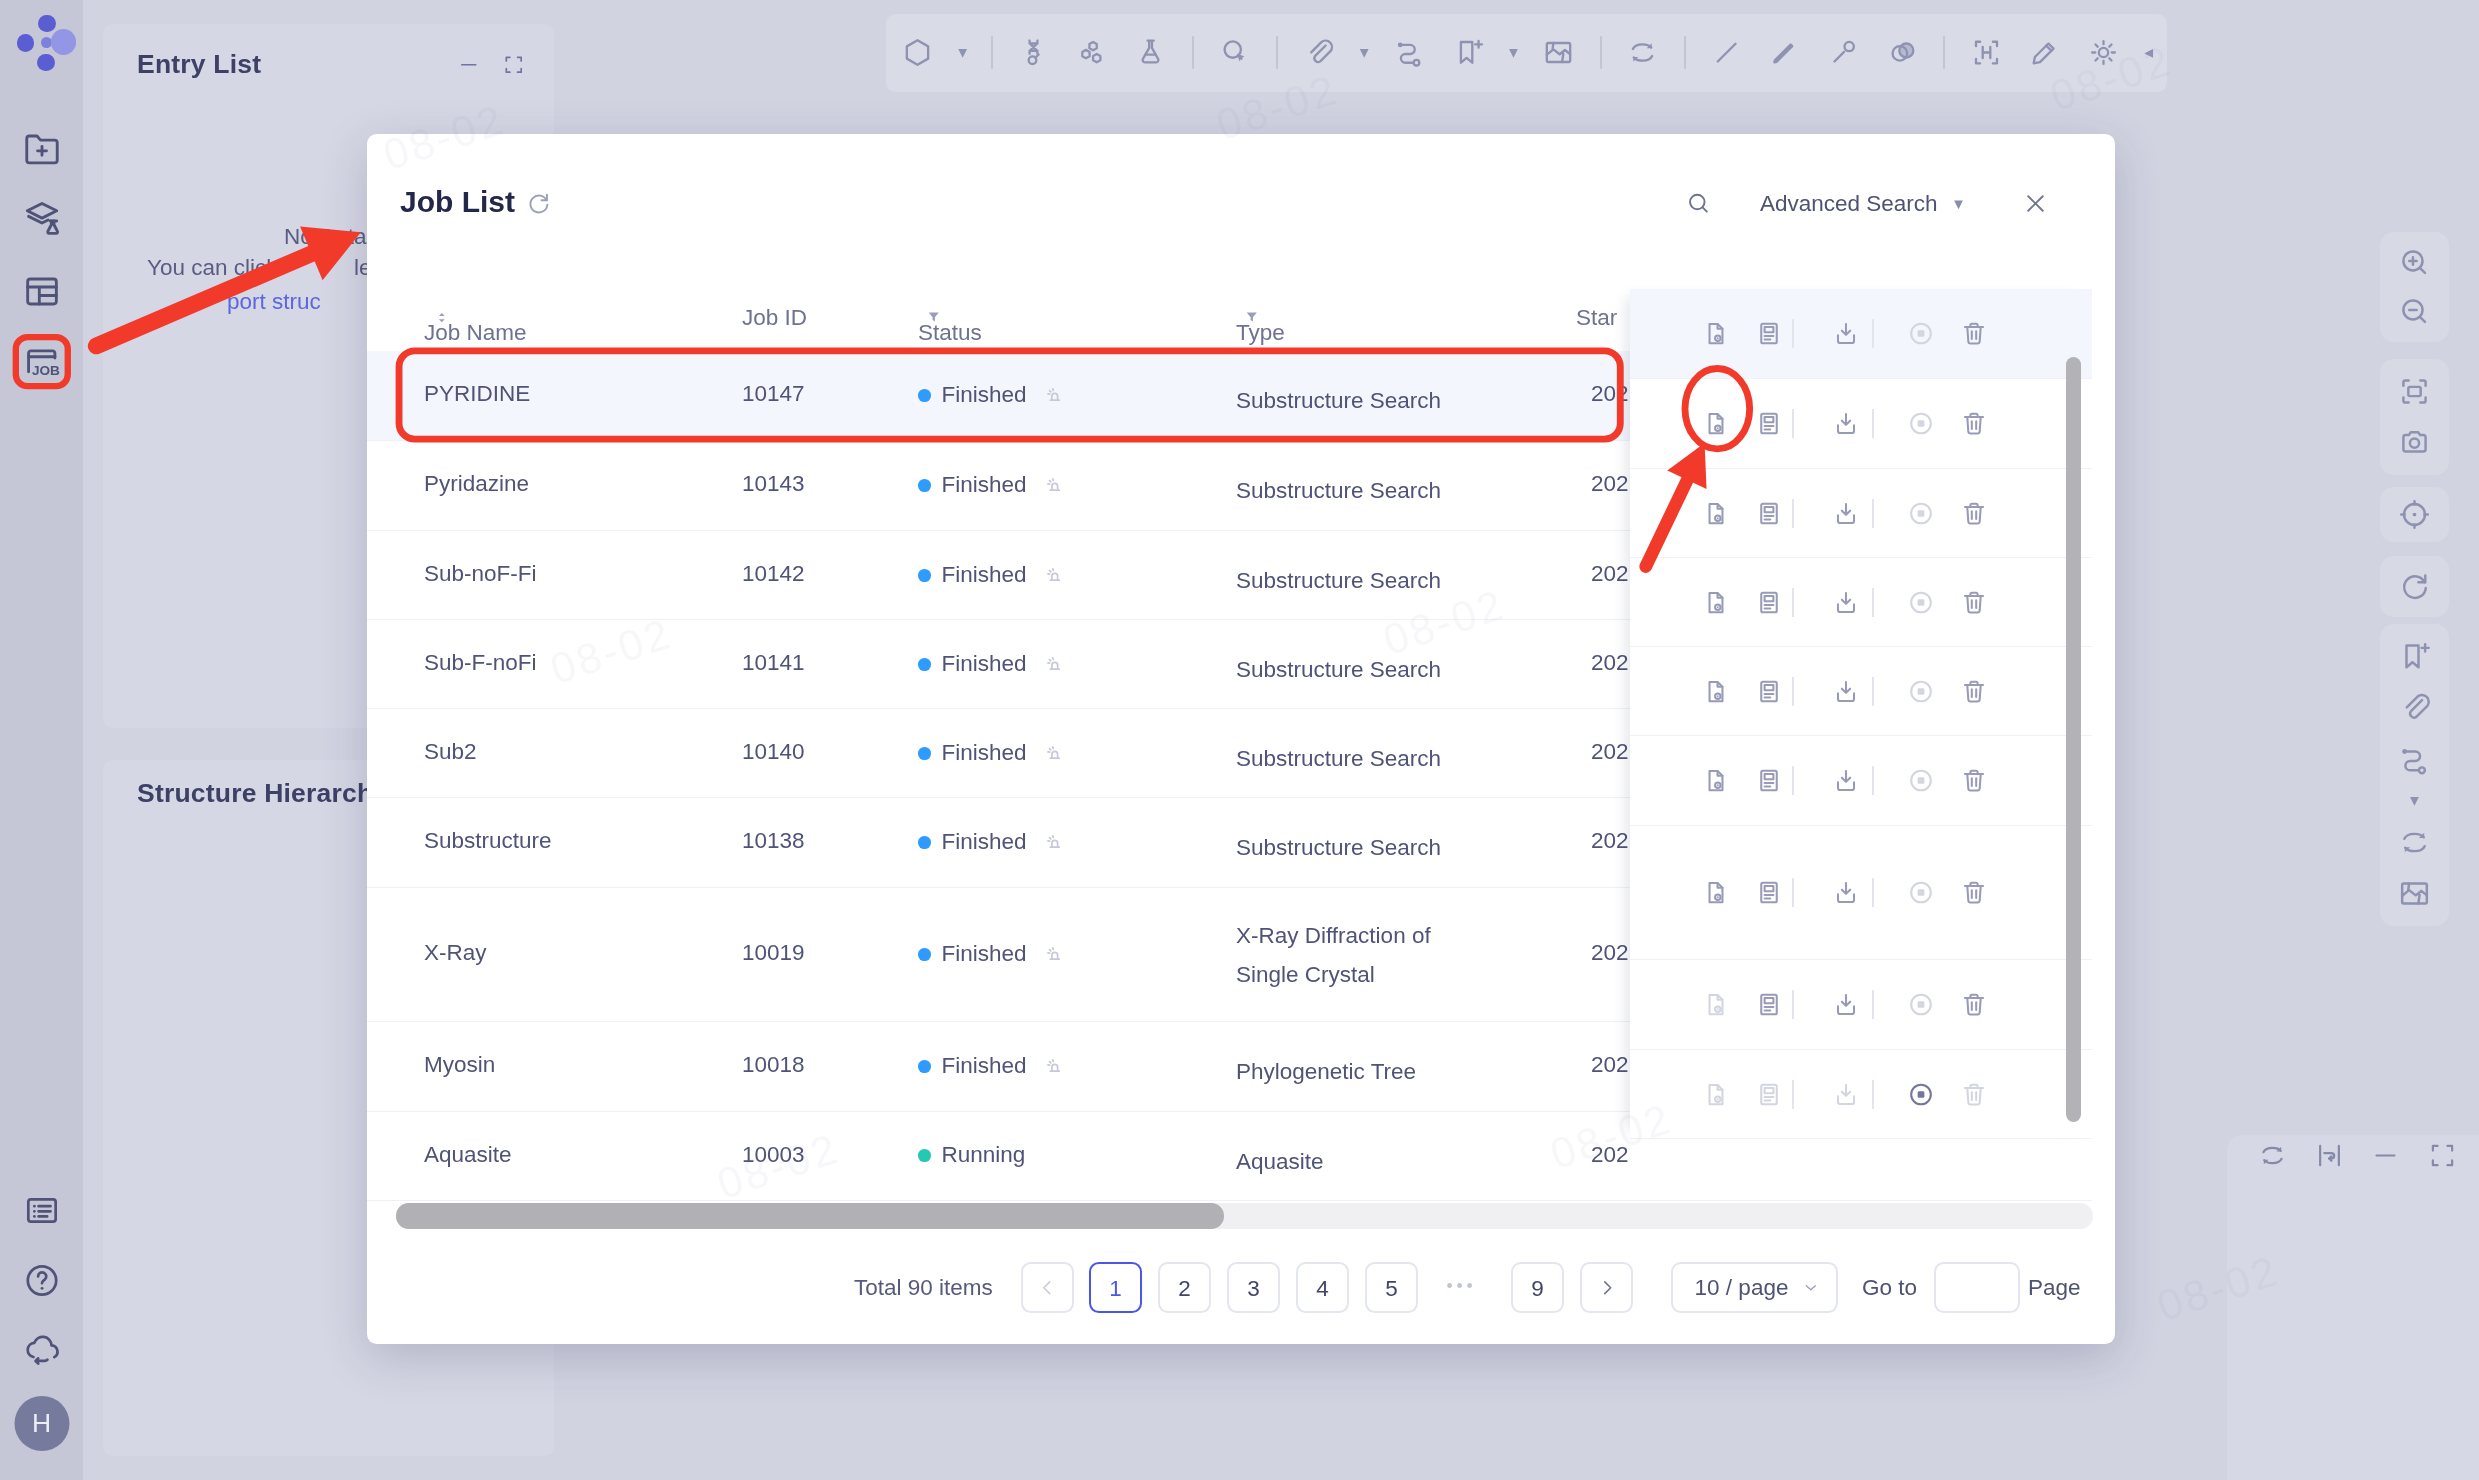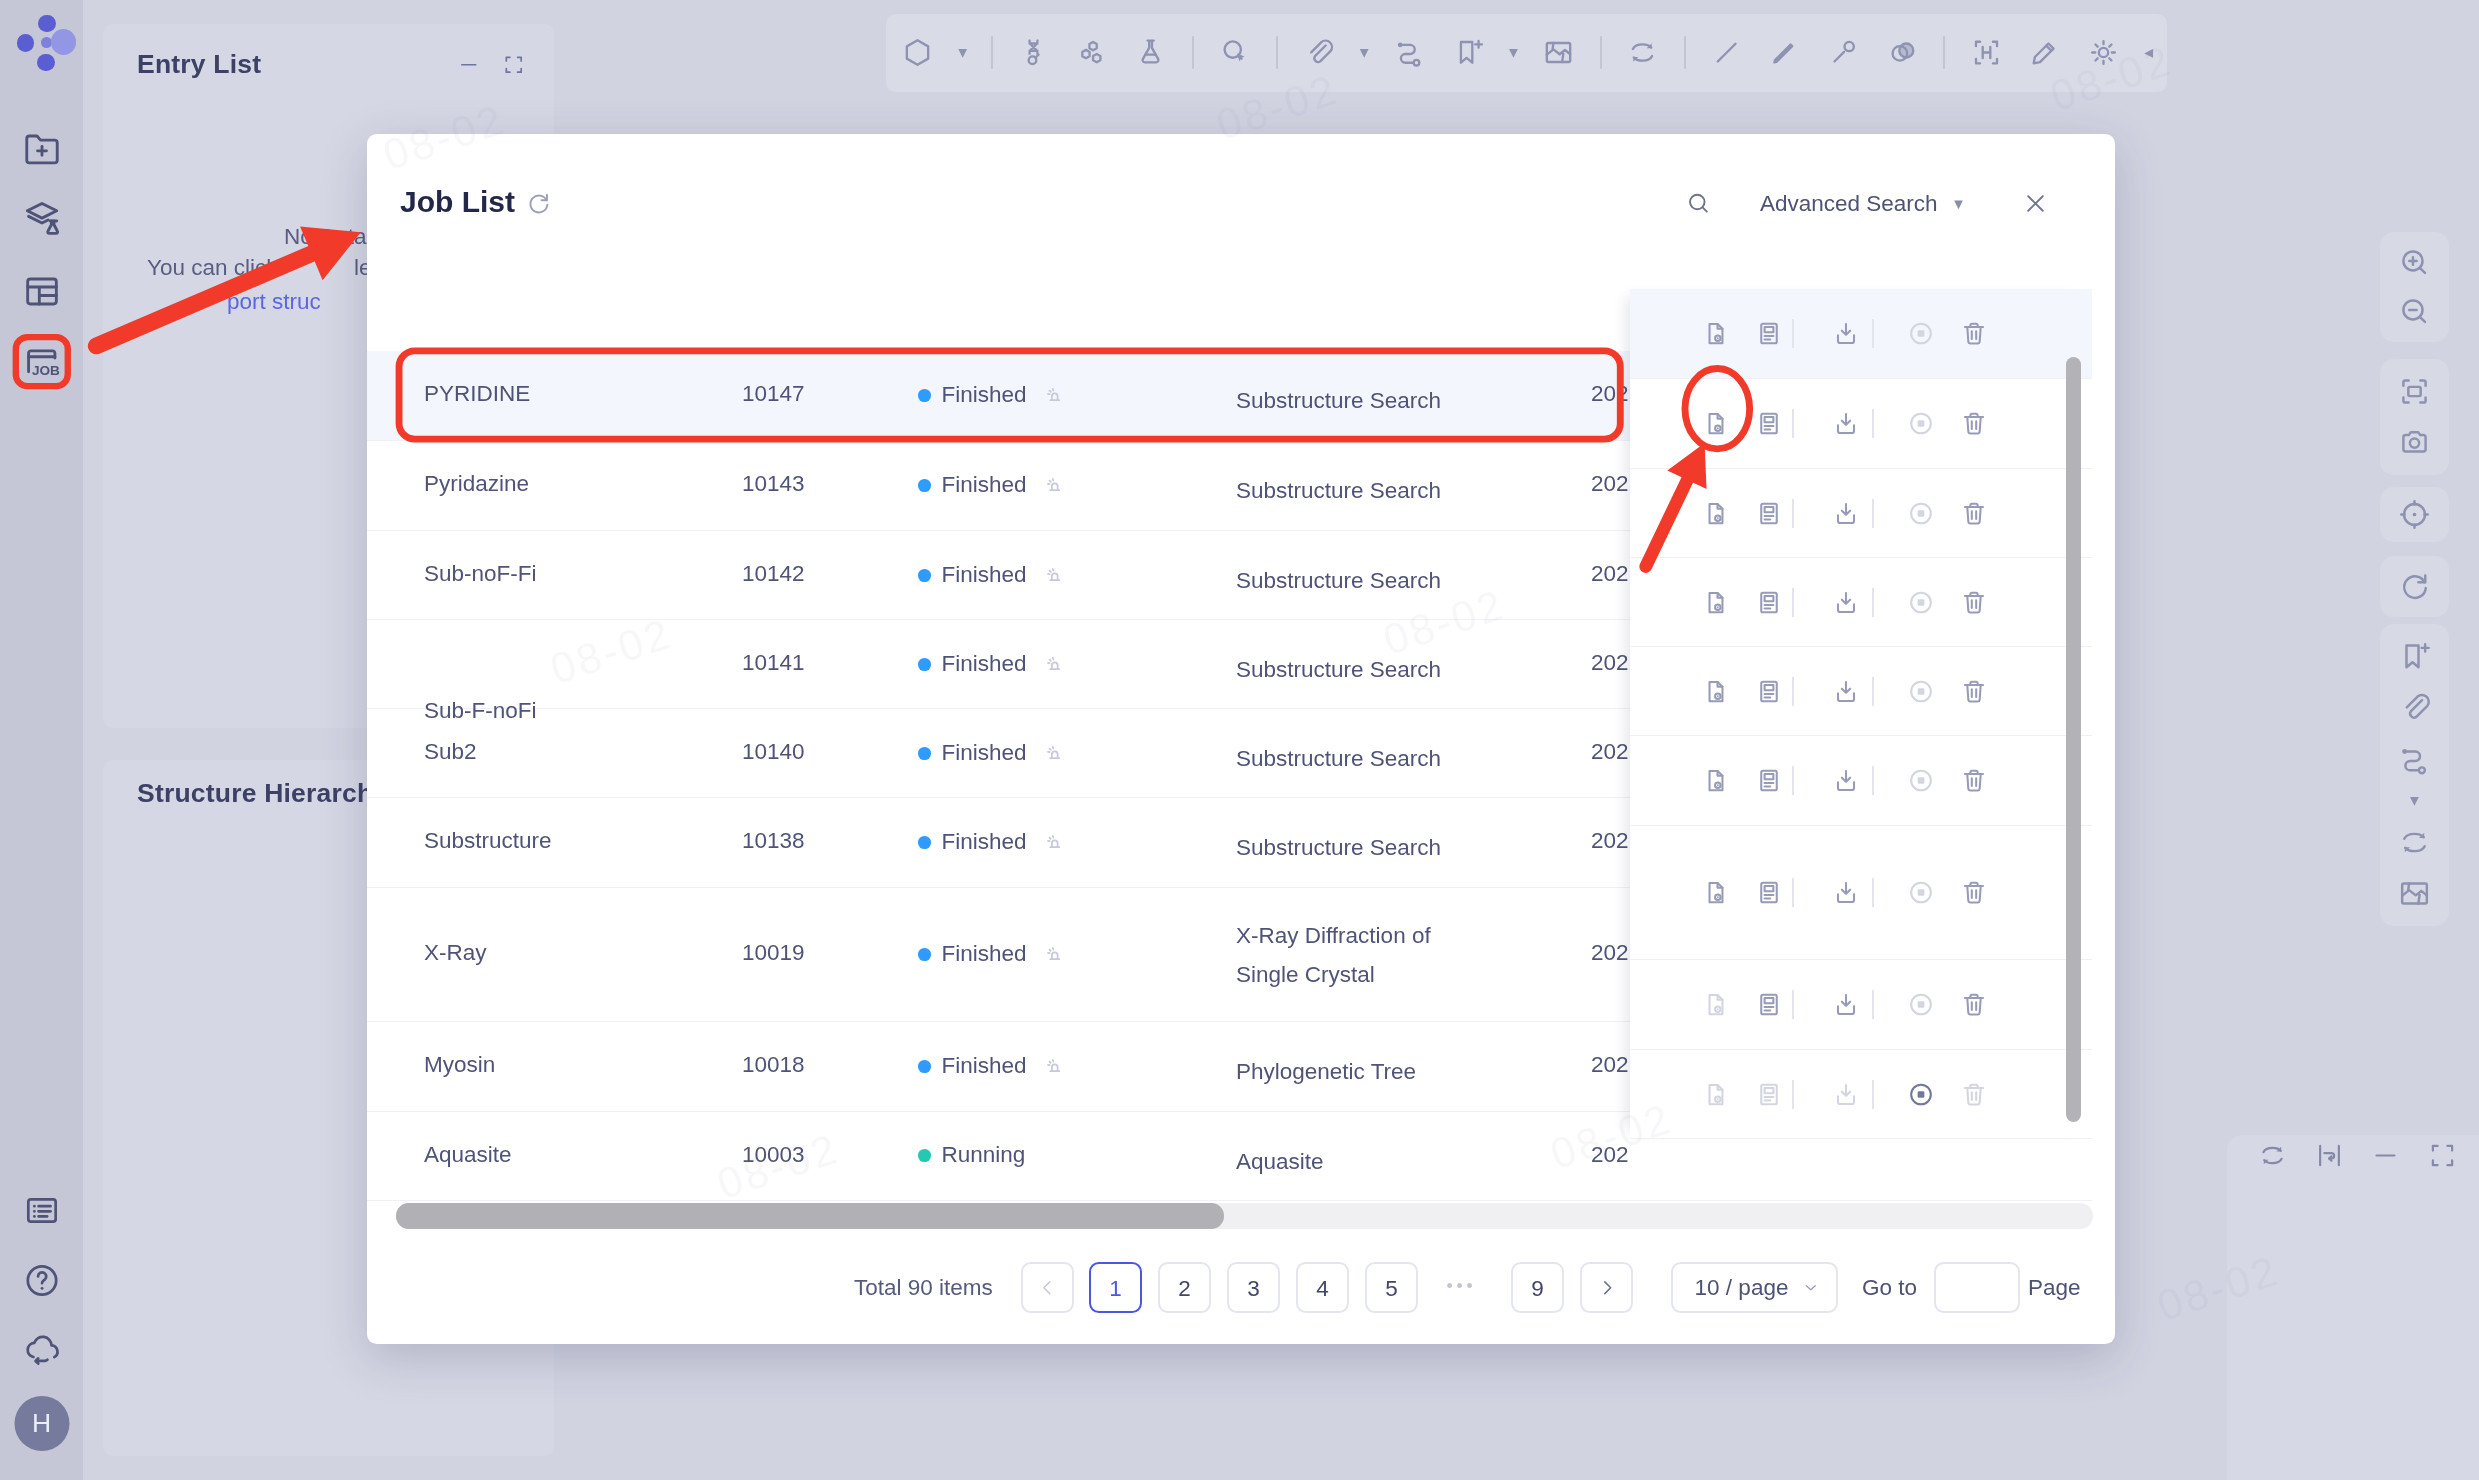--- a/index.html
+++ b/index.html
@@ -421,20 +421,33 @@
   <span id="m-adv">
     <span>Advanced Search</span>
       <span class="tri">▼</span>
   </span>
   <i id="m-close">
       <svg class="ic" width="29" height="29" viewBox="0 0 24 24">
         <path d="M6 6l12 12M18 6L6 18"></path>
       </svg>
     </i>
 
+  <div id="t-head">
+    <span style="left:57px"><span>Job Name</span><i class="th-ic"><svg class="ic" width="19.6" height="19.6" viewBox="0 0 24 24">
+            <path d="M8.5 9.8L12 6.2l3.5 3.6zM8.5 13.9l3.5 3.6 3.5-3.6z" fill="currentColor" stroke="none"></path>
+          </svg></i></span>
+    <span style="left:375px">Job ID</span>
+    <span style="left:551px"><span>Status</span><i class="th-ic"><svg class="ic" width="18.6" height="18.6" viewBox="0 0 24 24">
+            <path d="M3.5 4.5h13l-5 6v5.5l-3-1.8v-3.7z" fill="currentColor" stroke="none"></path>
+          </svg></i></span>
+    <span style="left:869px"><span>Type</span><i class="th-ic"><svg class="ic" width="18.6" height="18.6" viewBox="0 0 24 24">
+            <path d="M3.5 4.5h13l-5 6v5.5l-3-1.8v-3.7z" fill="currentColor" stroke="none"></path>
+          </svg></i></span>
+    <span style="left:1209px;width:51px;overflow:hidden;display:inline-block">Star</span>
+  </div>
 
   <div id="t-rows">
       <div class="t-row hl" style="height: 89px;">
         <span class="t-cell" style="left: 57px; top: 30px;">PYRIDINE</span>
         <span class="t-cell" style="left: 375px; top: 30px;">10147</span>
         <span class="t-cell" style="left: 551px; top: 30px;"><span class="dot" style="background:#2e9bff"></span>Finished<span class="bell"><svg class="ic" width="25.5" height="25.5" viewBox="0 0 24 24">
               <path d="M7.8 18h8.4M9.3 17.6v-3.2a2.7 2.7 0 0 1 5.4 0v3.2"></path>
               <path d="M8.3 10.2L7.1 9M10.6 8.9l-.5-1.6M7.2 12.4l-1.6-.3"></path>
             </svg></span></span>
         <span class="t-cell" style="left: 869px; top: 30px; line-height: 39px;">Substructure Search</span>
@@ -454,21 +467,21 @@
         <span class="t-cell" style="left: 57px; top: 30px;">Sub-noF-Fi</span>
         <span class="t-cell" style="left: 375px; top: 30px;">10142</span>
         <span class="t-cell" style="left: 551px; top: 30px;"><span class="dot" style="background:#2e9bff"></span>Finished<span class="bell"><svg class="ic" width="25.5" height="25.5" viewBox="0 0 24 24">
               <path d="M7.8 18h8.4M9.3 17.6v-3.2a2.7 2.7 0 0 1 5.4 0v3.2"></path>
               <path d="M8.3 10.2L7.1 9M10.6 8.9l-.5-1.6M7.2 12.4l-1.6-.3"></path>
             </svg></span></span>
         <span class="t-cell" style="left: 869px; top: 30px; line-height: 39px;">Substructure Search</span>
         <span class="t-cell" style="left: 1224px; top: 30px; width: 41px; overflow: hidden; display: inline-block;">202</span>
       </div>
       <div class="t-row" style="height: 88px;">
-        <span class="t-cell" style="left: 57px; top: 30px; margin-top: 48px;">Sub-F-noFi</span>
+        <span class="t-cell" style="left: 57px; top: 30px;">Sub-F-noFi</span>
         <span class="t-cell" style="left: 375px; top: 30px;">10141</span>
         <span class="t-cell" style="left: 551px; top: 30px;"><span class="dot" style="background:#2e9bff"></span>Finished<span class="bell"><svg class="ic" width="25.5" height="25.5" viewBox="0 0 24 24">
               <path d="M7.8 18h8.4M9.3 17.6v-3.2a2.7 2.7 0 0 1 5.4 0v3.2"></path>
               <path d="M8.3 10.2L7.1 9M10.6 8.9l-.5-1.6M7.2 12.4l-1.6-.3"></path>
             </svg></span></span>
         <span class="t-cell" style="left: 869px; top: 30px; line-height: 39px;">Substructure Search</span>
         <span class="t-cell" style="left: 1224px; top: 30px; width: 41px; overflow: hidden; display: inline-block;">202</span>
       </div>
       <div class="t-row" style="height: 88px;">
         <span class="t-cell" style="left: 57px; top: 30px;">Sub2</span>

